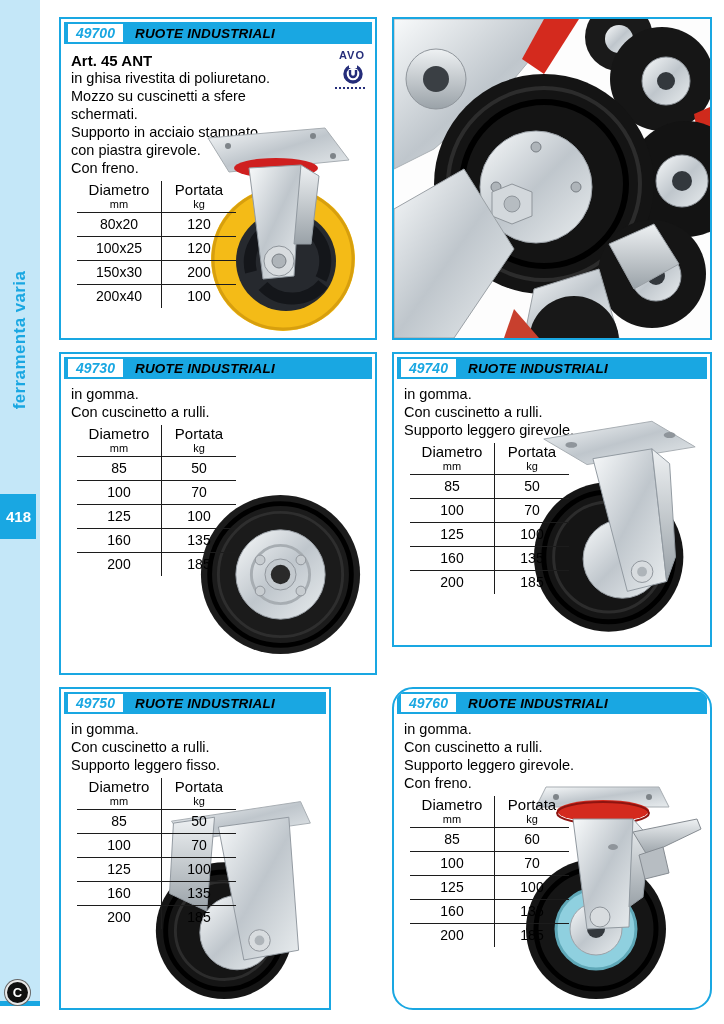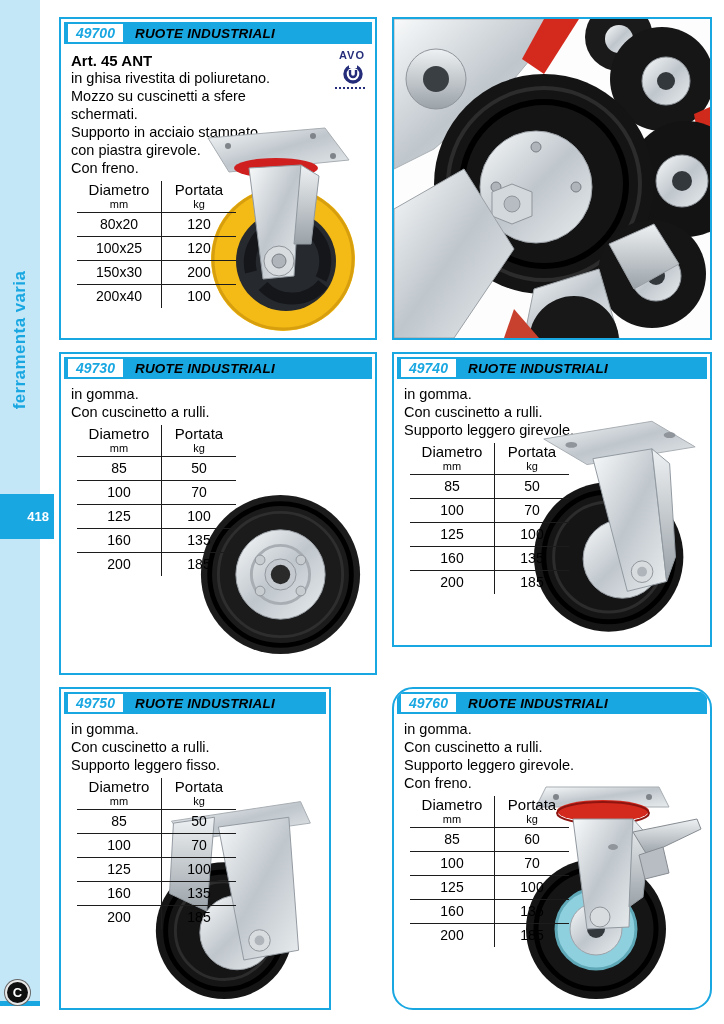--- a/index.html
+++ b/index.html
@@ -6,22 +6,22 @@
   .page{position:relative;width:724px;height:1024px;background:#fff;overflow:hidden;
         font-family:"Liberation Sans", sans-serif;color:#000;}
 
   
   .sidebar{position:absolute;left:0;top:0;width:40px;height:1001px;background:#c4e7f8;
            border-bottom:5px solid #19a7e2;}
   .side-label-wrap{position:absolute;top:150px;left:0;width:40px;height:380px;
            display:flex;align-items:center;justify-content:center;}
   .side-label{transform:rotate(-90deg);white-space:nowrap;color:#19a7e2;
            font-weight:bold;font-size:17px;letter-spacing:.4px;}
-  .page-badge{position:absolute;top:494px;left:0;width:54px;height:45px;background:#19a7e2;
-           color:#fff;font-weight:bold;font-size:13px;display:flex;align-items:center;
+  .page-badge{position:absolute;top:494px;left:0;width:36px;height:45px;background:#19a7e2;
+           color:#fff;font-weight:bold;font-size:15px;display:flex;align-items:center;
            justify-content:flex-end;padding-right:5px;box-sizing:border-box;}
   .copyright{position:absolute;left:7px;top:982px;width:21px;height:21px;border-radius:50%;
            background:#101010;color:#fff;font-weight:bold;font-size:13px;display:flex;
            align-items:center;justify-content:center;box-shadow:0 0 0 2px #e9e9e9, 0 0 0 3px #666;}
 
   
   .panel{position:absolute;background:#fff;border:2px solid #19a7e2;box-sizing:border-box;overflow:hidden;margin-left:7px;}
   #p0{left:52px;top:17px;width:318px;height:323px;}
   #p1{left:385px;top:17px;width:320px;height:323px;}
   #p2{left:52px;top:352px;width:318px;height:323px;}

